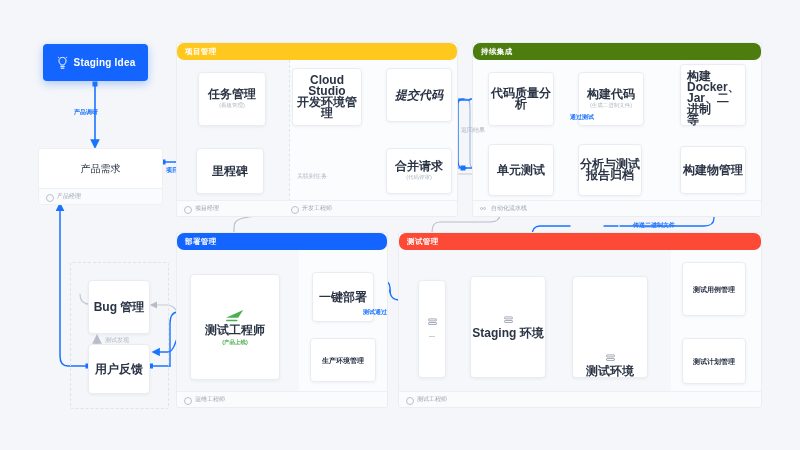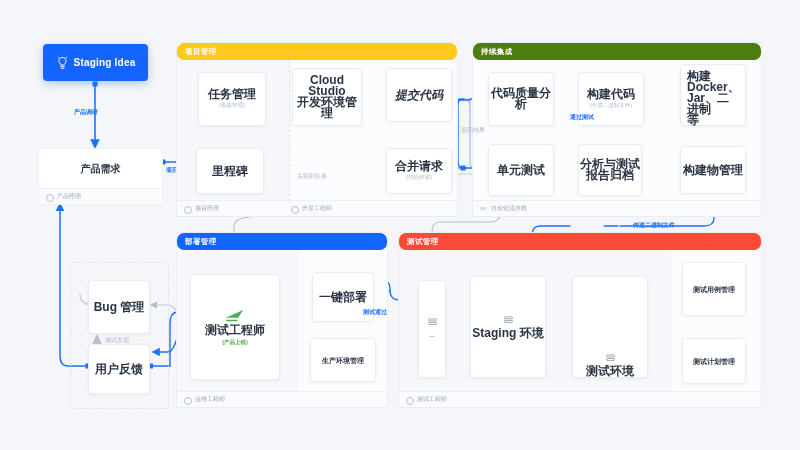--- a/index.html
+++ b/index.html
@@ -198,21 +198,21 @@
       <path d="M5 12.2h4M5.4 14h3.2" stroke="#fff" stroke-width="1.1" stroke-linecap="round"></path>
       <path d="M2.2 1.4l.9.9M11.8 1.4l-.9.9" stroke="#fff" stroke-width="1" stroke-linecap="round"></path>
     </svg>
     <span class="lbl">Staging Idea</span>
   </div>
 
   <div class="elabel blue" style="left:74px;top:108px;">产品调研</div>
 
   <div class="panel" style="left:38px;top:148px;width:125px;height:57px;background:#fff;">
     <div style="position:absolute;left:0;right:0;top:0;bottom:15px;display:flex;align-items:center;justify-content:center;">
-      <span class="t" style="font-size:10px;font-weight:bold;color:#2b3445;">产品需求</span>
+      <span class="t" style="font-size:10px;font-weight:normal;color:#2b3445;">产品需求</span>
     </div>
     <div class="panel-foot">
       <div class="foot-item" style="left:5px;">
         <span class="foot-icon"></span>
         <span>产品经理</span>
       </div>
     </div>
   </div>
 
   <div class="elabel blue" style="left:166px;top:166px;">项目排期</div>

